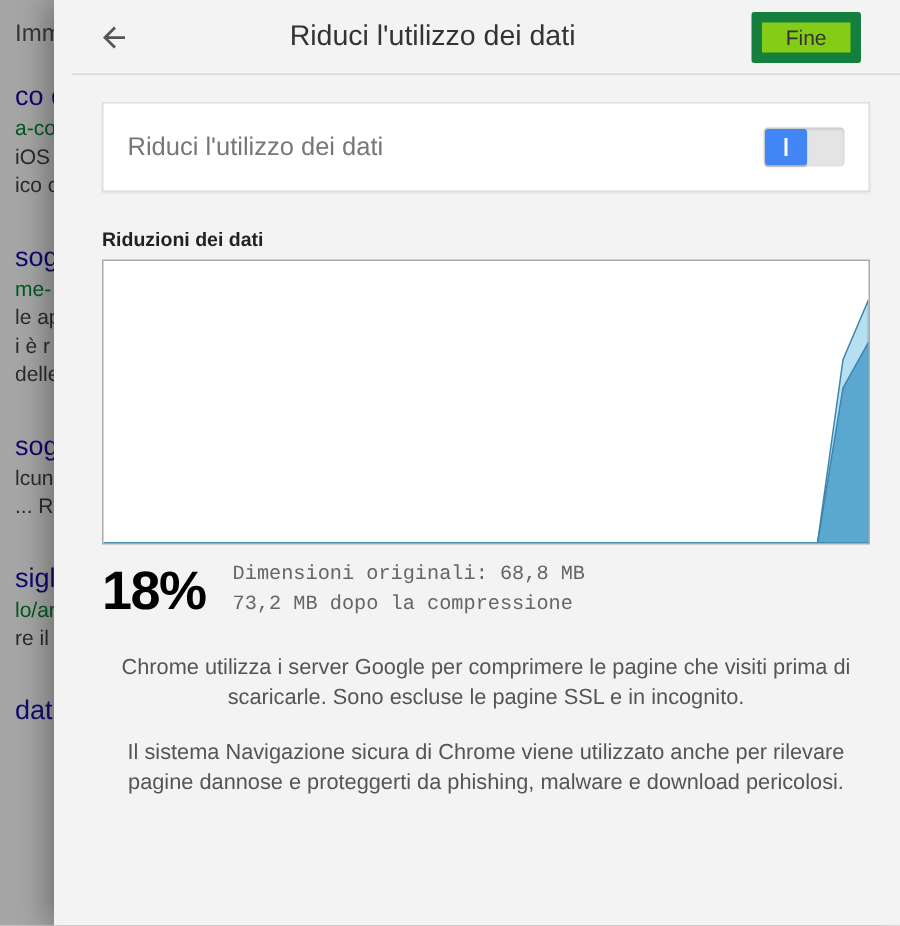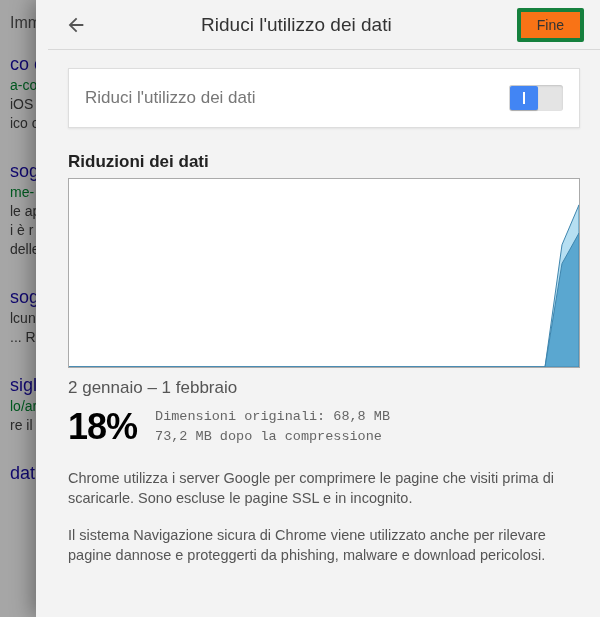--- a/index.html
+++ b/index.html
@@ -42,23 +42,23 @@
     display: flex; align-items: center; justify-content: center;
     color: #444; cursor: pointer;
   }
   .back-btn svg { width: 22px; height: 22px; }
   .header-title {
     flex: 1; text-align: center;
     font-size: 19px; color: #333;
     margin-left: -28px; 
   }
   .done-btn {
-    padding: 0 16px; height: 34px; margin-right: 16px;
+    padding: 0 16px; height: 34px; margin-right: 26px;
     display: flex; align-items: center; justify-content: center;
-    border: 4px solid #15803d; background: #f97316;
+    border: 7px solid #15803d; background: #84cc16;
     font-size: 14px; color: #333; cursor: pointer;
     border-radius: 2px;
   }
 
   .content { padding: 18px 20px; overflow: auto; flex: 1; }
 
   .toggle-card {
     background: #fff;
     border: 1px solid #ddd;
     box-shadow: 0 1px 2px rgba(0,0,0,0.07);
@@ -76,39 +76,39 @@
     position: absolute; left: 1px; top: 1px;
     width: 28px; height: 24px; border-radius: 2px;
     background: #4285f4;
     box-shadow: 0 1px 1px rgba(0,0,0,0.25);
     display: flex; align-items: center; justify-content: center;
   }
   .switch-knob::before {
     content: ""; width: 2px; height: 12px; background: #fff;
   }
 
-  .section-title { font-size: 17px; font-weight: bold; color: #222; margin-bottom: 6px; }
+  .section-title { font-size: 13px; font-weight: bold; color: #222; margin-bottom: 6px; }
 
   .chart-box {
     width: 100%; height: 190px;
     background: #fff;
     border: 1px solid #aaa;
     position: relative;
     margin-bottom: 10px;
     overflow: hidden;
   }
   .chart-box svg { position: absolute; inset: 0; width: 100%; height: 100%; }
 
   .date-range { font-size: 17px; color: #555; margin-bottom: 8px; }
 
   .big-row { display: flex; align-items: center; gap: 18px; margin-bottom: 20px; }
   .big-pct { font-size: 36px; font-weight: 800; color: #000; letter-spacing: -1px; }
   .small-stats { font-size: 13.5px; color: #666; line-height: 1.45; font-family: Liberation Mono, monospace; }
 
-  .para { font-size: 14.5px; color: #555; line-height: 1.4; margin-bottom: 16px; }
+  .para { font-size: 14.5px; color: #555; line-height: 1.4; margin-bottom: 16px; text-align: center; }
 </style>
 </head>
 <body>
 
 <div class="bg">
   <div class="imm">Imm</div>
   <div class="snip">
     <div class="title">co c</div>
     <div class="green">a-co</div>
     <div class="grey">iOS</div>
@@ -163,21 +163,20 @@
 
     <div class="chart-box">
       <svg viewBox="0 0 520 190" preserveAspectRatio="none">
         <g id="chart-g">
             <path d="M0,190 L0,190 L17.333333333333332,190 L34.666666666666664,190 L52,190 L69.33333333333333,190 L86.66666666666666,190 L104,190 L121.33333333333333,190 L138.66666666666666,190 L156,190 L173.33333333333331,190 L190.66666666666666,190 L208,190 L225.33333333333334,190 L242.66666666666666,190 L260,190 L277.3333333333333,190 L294.6666666666667,190 L312,190 L329.3333333333333,190 L346.66666666666663,190 L364,190 L381.3333333333333,190 L398.6666666666667,190 L416,190 L433.33333333333337,190 L450.6666666666667,190 L468,190 L485.3333333333333,190 L502.6666666666667,66.5 L520,26.125 L520,190 Z" fill="#b6dff2" stroke="#3d84ad" stroke-width="1"></path>
             <path d="M0,190 L0,190 L17.333333333333332,190 L34.666666666666664,190 L52,190 L69.33333333333333,190 L86.66666666666666,190 L104,190 L121.33333333333333,190 L138.66666666666666,190 L156,190 L173.33333333333331,190 L190.66666666666666,190 L208,190 L225.33333333333334,190 L242.66666666666666,190 L260,190 L277.3333333333333,190 L294.6666666666667,190 L312,190 L329.3333333333333,190 L346.66666666666663,190 L364,190 L381.3333333333333,190 L398.6666666666667,190 L416,190 L433.33333333333337,190 L450.6666666666667,190 L468,190 L485.3333333333333,190 L502.6666666666667,85.49999999999999 L520,54.625 L520,190 Z" fill="#5aa7d0" stroke="#3d84ad" stroke-width="1"></path>
           </g>
       </svg>
     </div>
 
-    <div class="date-range">2 gennaio – 1 febbraio</div>
 
     <div class="big-row">
       <div class="big-pct">18%</div>
       <div class="small-stats">
         <div>Dimensioni originali: 68,8 MB</div>
         <div>73,2 MB dopo la compressione</div>
       </div>
     </div>
 
     <div class="para">Chrome utilizza i server Google per comprimere le pagine che visiti prima di scaricarle. Sono escluse le pagine SSL e in incognito.</div>

